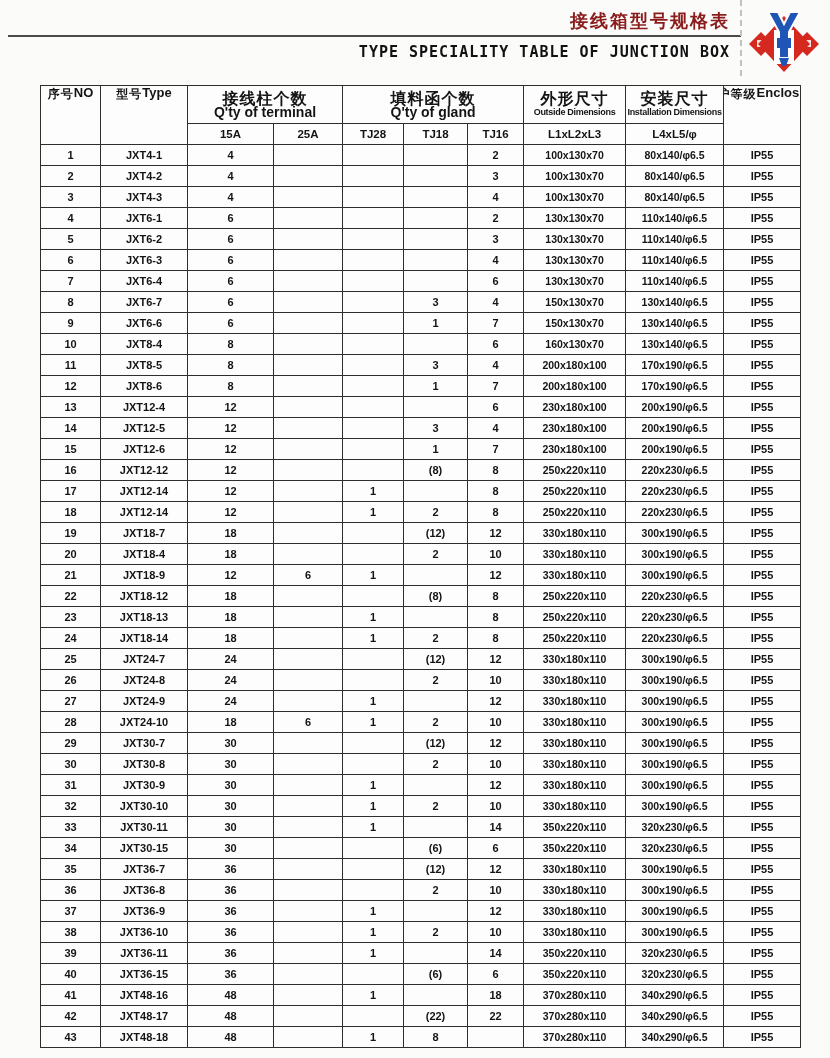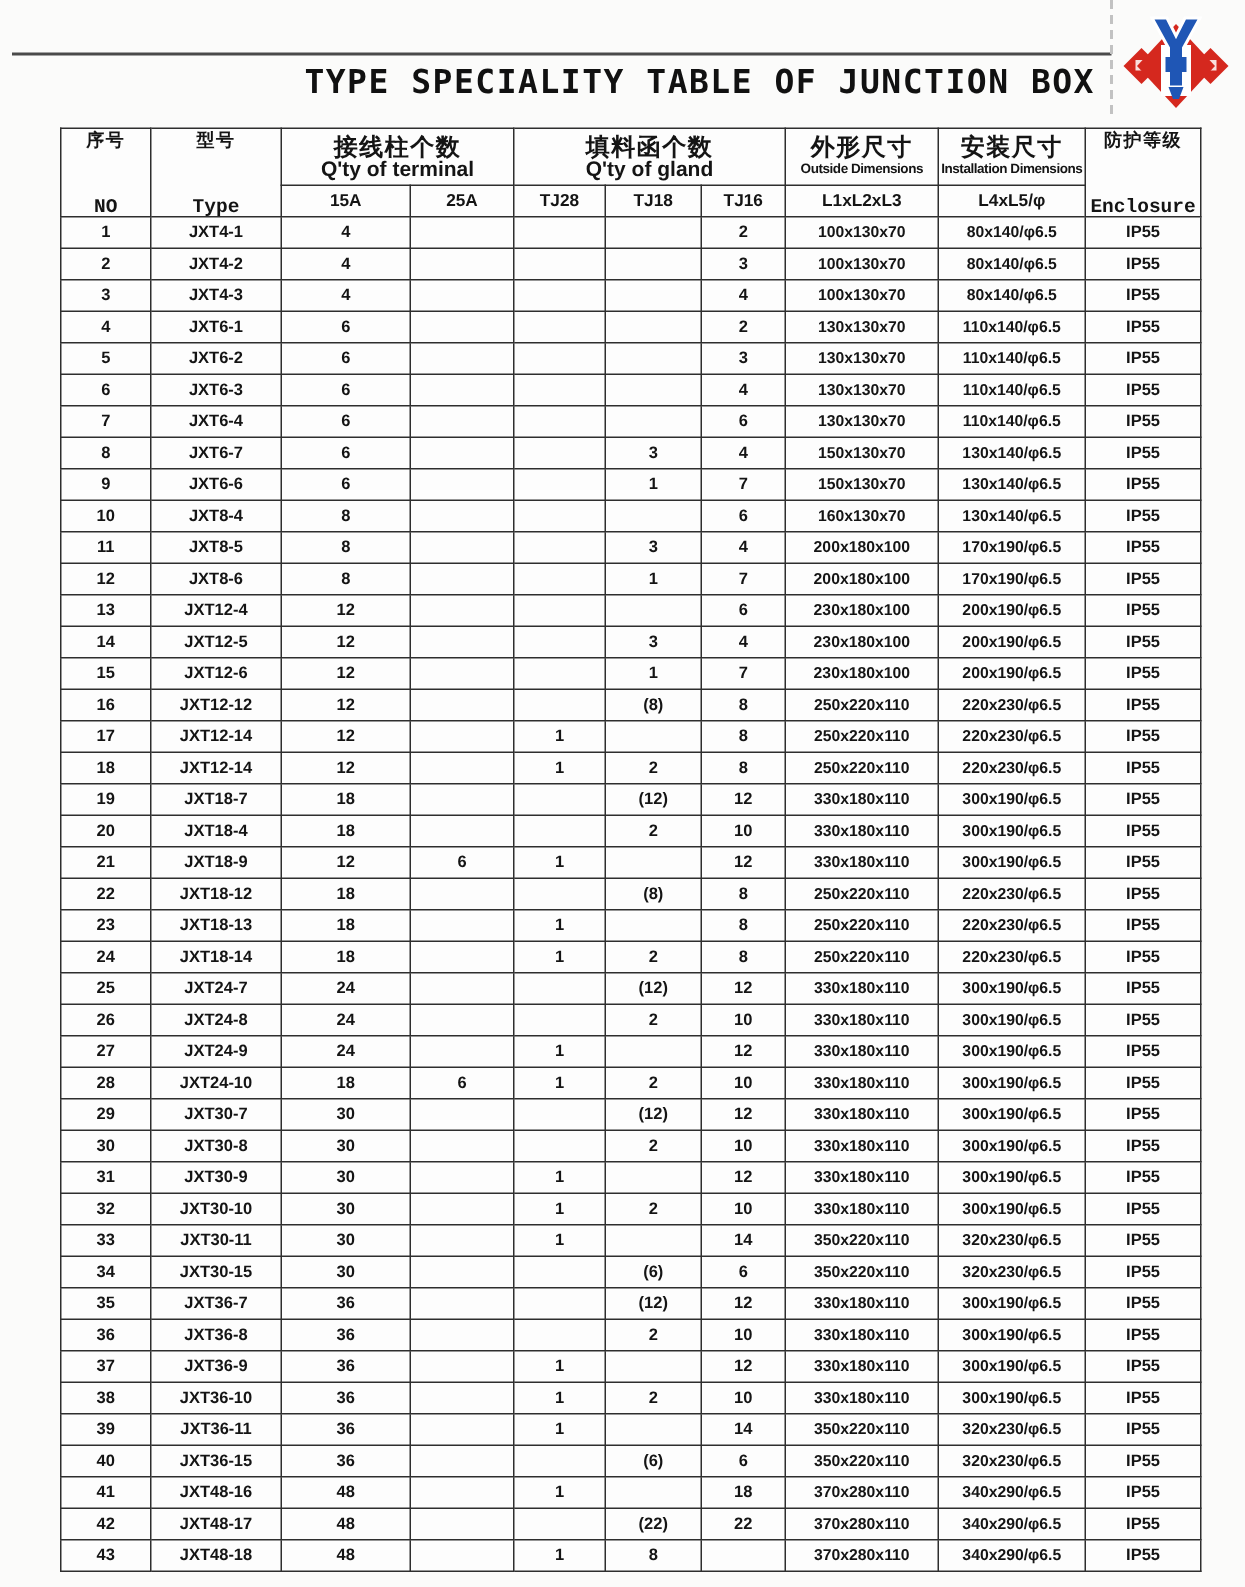--- a/index.html
+++ b/index.html
@@ -19,21 +19,21 @@
     font-size:18px;font-weight:bold;letter-spacing:2px;
     color:#8a1c1c;
     font-family:"Liberation Sans", sans-serif;
   }
   .title-rule{
     position:absolute;top:35px;left:8px;width:733px;height:0;
     border-top:2px solid #4a4a4a;
   }
   .title-en{
     position:absolute;top:43px;right:100px;
-    font-size:22px;font-weight:bold;letter-spacing:1px;
+    font-size:15px;font-weight:bold;letter-spacing:1px;
     color:#111;
     font-family:"DejaVu Sans Mono", monospace;
   }
   .logo-sep{
     position:absolute;top:0;right:88px;height:76px;width:0;
     border-left:2px dashed #c2c2c2;
   }
   .logo{
     position:absolute;top:4px;right:10px;width:72px;height:72px;
   }
@@ -51,31 +51,32 @@
     padding:0;
     font-weight:bold;color:#141414;
     overflow:hidden;white-space:nowrap;
   }
   .spec thead tr.h1 th{height:37px;}
   .spec thead tr.h2 th{height:20px;font-size:11.5px;}
   .spec tbody td{height:20px;font-size:11px;}
   .hd-cn{display:block;font-size:16px;line-height:14px;letter-spacing:1px;}
   .hd-en{display:block;font-size:14px;line-height:12px;font-weight:bold;}
   .hd-en.small{font-size:9px;letter-spacing:-0.3px;}
-  .stack2{display:flex;flex-direction:column;justify-content:space-between;height:57px;font-family:Liberation Mono, monospace;}
+  .stack2{display:flex;flex-direction:row;justify-content:center;height:57px;}
   .stack2 .hd-cn{font-size:12px;}
   .stack2 .hd-en{font-size:13px;}
   .spec tbody td.c-type{font-size:11px;}
   .spec tbody td.c-dim{font-size:10.5px;}
 </style>
 </head>
 <body>
 
 <div class="page">
 
+  <div class="title-cn">接线箱型号规格表</div>
   <div class="title-rule"></div>
   <div class="title-en">TYPE SPECIALITY TABLE OF JUNCTION BOX</div>
   <div class="logo-sep"></div>
 
   <div class="logo">
     <svg width="72" height="72" viewBox="0 0 72 72">
 
       <polygon points="13,28 25,40 13,52 1,40" fill="#d5281e"></polygon>
       <polygon points="59,28 71,40 59,52 47,40" fill="#d5281e"></polygon>
       <rect x="9" y="36" width="8" height="7" fill="#ffffff" opacity="0.85"></rect>

